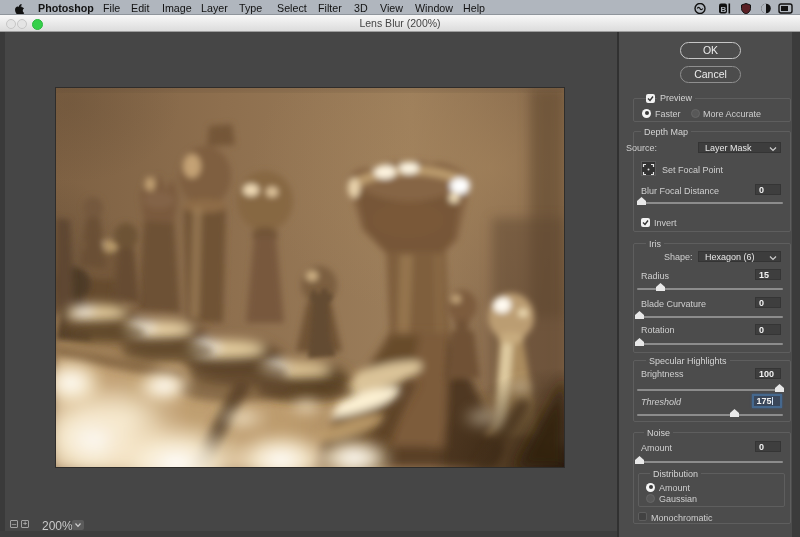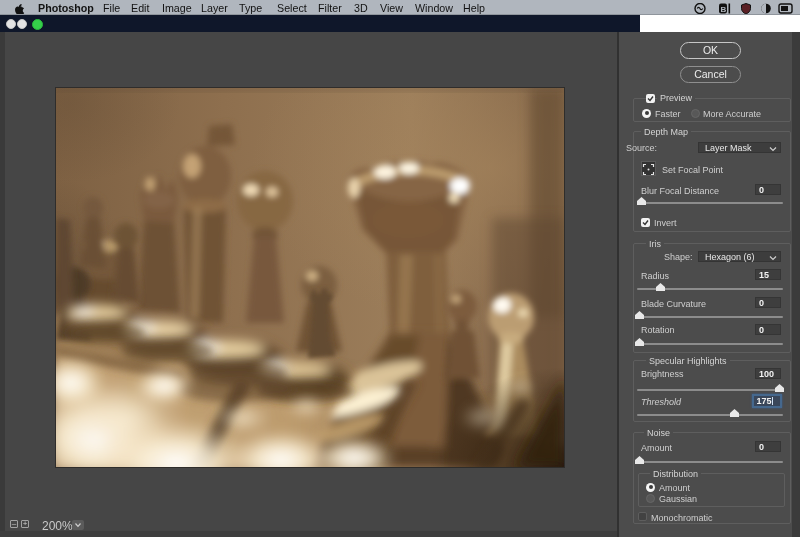--- a/index.html
+++ b/index.html
@@ -1,17 +1,17 @@
 <!DOCTYPE html>
 <html><head>
 <meta charset="utf-8">
 <style>
   * { margin:0; padding:0; box-sizing:border-box; }
   html,body { width:800px; height:537px; overflow:hidden; font-family:"Liberation Sans",sans-serif; }
-  #stage { position:relative; width:640px; height:537px; background:#0f172a; }
+  #stage { position:relative; width:640px; height:537px; background:#701a75; }
 
   
   #menubar { position:absolute; left:0; top:0; width:800px; height:15px;
     background:#b0b6be; color:#121212; font-size:10.7px; border-bottom:1px solid #8f959c; }
   #menubar .mi { position:absolute; top:1.5px; white-space:nowrap; }
   #menubar .b { font-weight:bold; }
 
   
   #titlebar { position:absolute; left:0; top:15px; width:800px; height:16.5px;
     background:linear-gradient(#f8f8f8,#dcdcdc); border-bottom:1px solid #9d9d9d; }
@@ -85,20 +85,23 @@
       <path d="M52 0.5l4.5 1.5v3.5c0 2.5-2 4.5-4.5 5.5-2.5-1-4.5-3-4.5-5.5V2z" fill="#5a1f24" stroke="#111" stroke-width="1"></path>
 
       <circle cx="72" cy="5.5" r="4.8" fill="#111"></circle>
       <path d="M72 0.7a4.8 4.8 0 0 0 0 9.6z" fill="#b0b6be"></path>
 
       <rect x="85" y="1" width="13" height="9" rx="2" fill="none" stroke="#111" stroke-width="1.4"></rect>
       <rect x="87" y="3" width="7" height="5" fill="#111"></rect>
     </svg>
   </div>
 
+  <div id="titlebar">
+    <div class="title">Lens Blur (200%)</div>
+  </div>
   <div class="tl" style="left:5.5px; background:#e4e4e4; border:0.5px solid #c6c6c6;"></div>
   <div class="tl" style="left:17px; background:#e4e4e4; border:0.5px solid #c6c6c6;"></div>
   <div class="tl" style="left:32px; top:18.5px; width:11px; height:11px; background:#35d04a; border:0.5px solid #2cb83f;"></div>
 
   <div id="content"></div>
   <div id="panel"></div>
   <div id="divider"></div>
   <div id="leftedge"></div>
   <div id="rightedge"></div>
 

